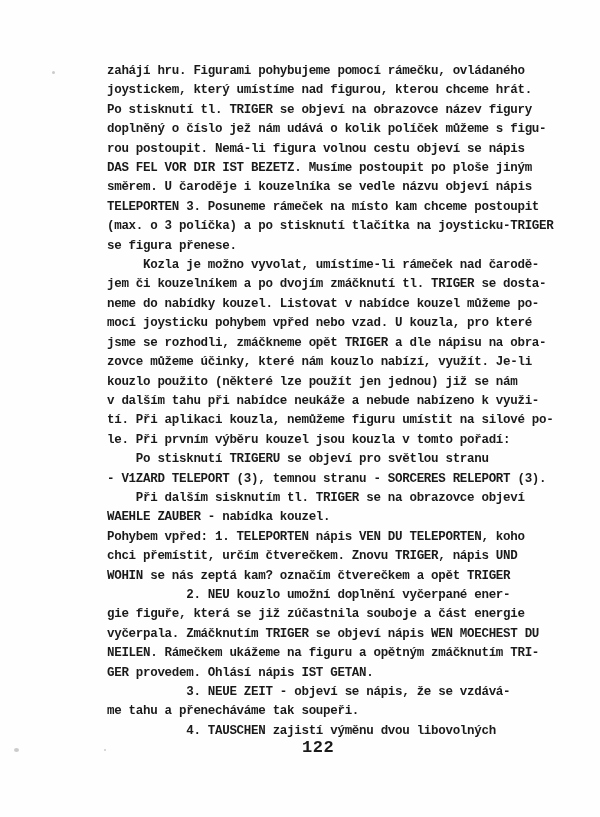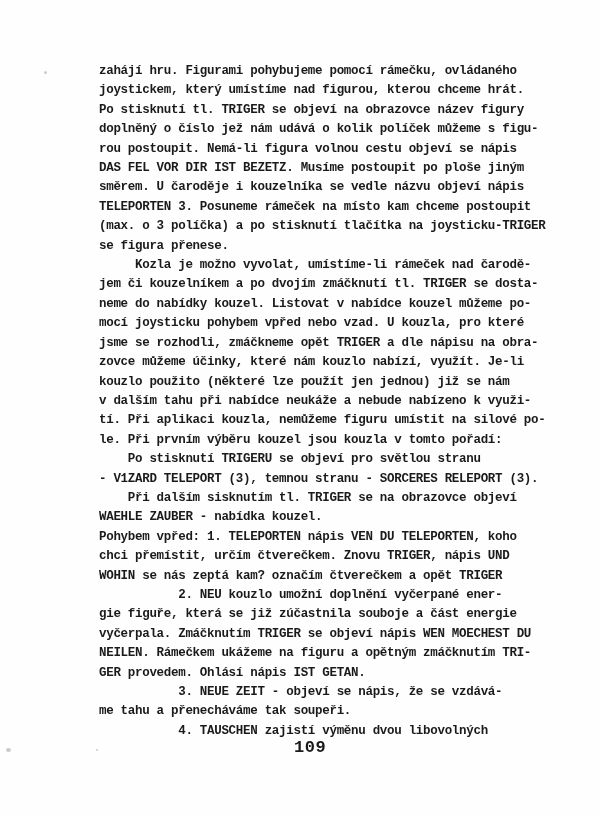--- a/index.html
+++ b/index.html
@@ -12,20 +12,21 @@
     background: var(--paper, #fefefe);
     overflow: hidden;
   }
   .page {
     position: relative;
     width: 525px;
     height: 817px;
     background: var(--paper, #fefefe);
     color: var(--ink, #1a1a1a);
     font-family: "Liberation Mono", "DejaVu Sans Mono", monospace;
+    margin-left: 8px;
   }
   .body-text {
     position: absolute;
     left: 99px;
     top: 62px;
     margin: 0;
     font-family: "Liberation Mono", "DejaVu Sans Mono", monospace;
     font-weight: bold;
     font-size: 12.5px;
     line-height: 19.4px;
@@ -86,18 +87,18 @@
 WOHIN se nás zeptá kam? označím čtverečkem a opět TRIGER
            2. NEU kouzlo umožní doplnění vyčerpané ener-
 gie figuře, která se již zúčastnila souboje a část energie
 vyčerpala. Zmáčknutím TRIGER se objeví nápis WEN MOECHEST DU
 NEILEN. Rámečkem ukážeme na figuru a opětným zmáčknutím TRI-
 GER provedem. Ohlásí nápis IST GETAN.
            3. NEUE ZEIT - objeví se nápis, že se vzdává-
 me tahu a přenecháváme tak soupeři.
            4. TAUSCHEN zajistí výměnu dvou libovolných</pre>
 
-  <div class="page-number">109</div>
+  <div class="page-number">122</div>
 
   <i class="speck s1"></i>
   <i class="speck s2"></i>
   <i class="speck s3"></i>
 </div>
 
 </body></html>

